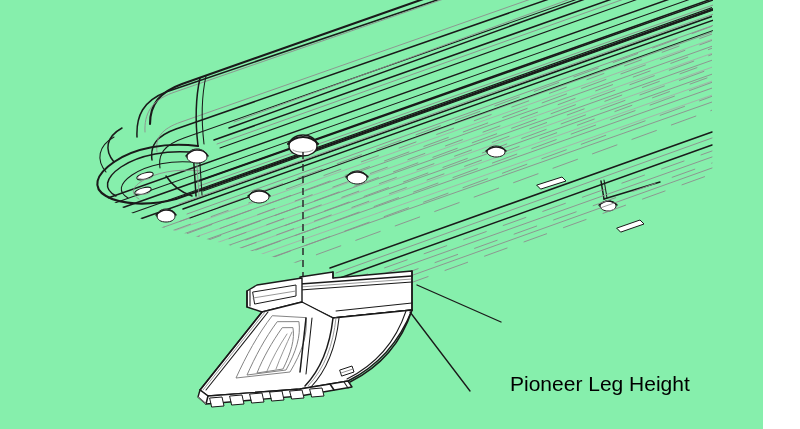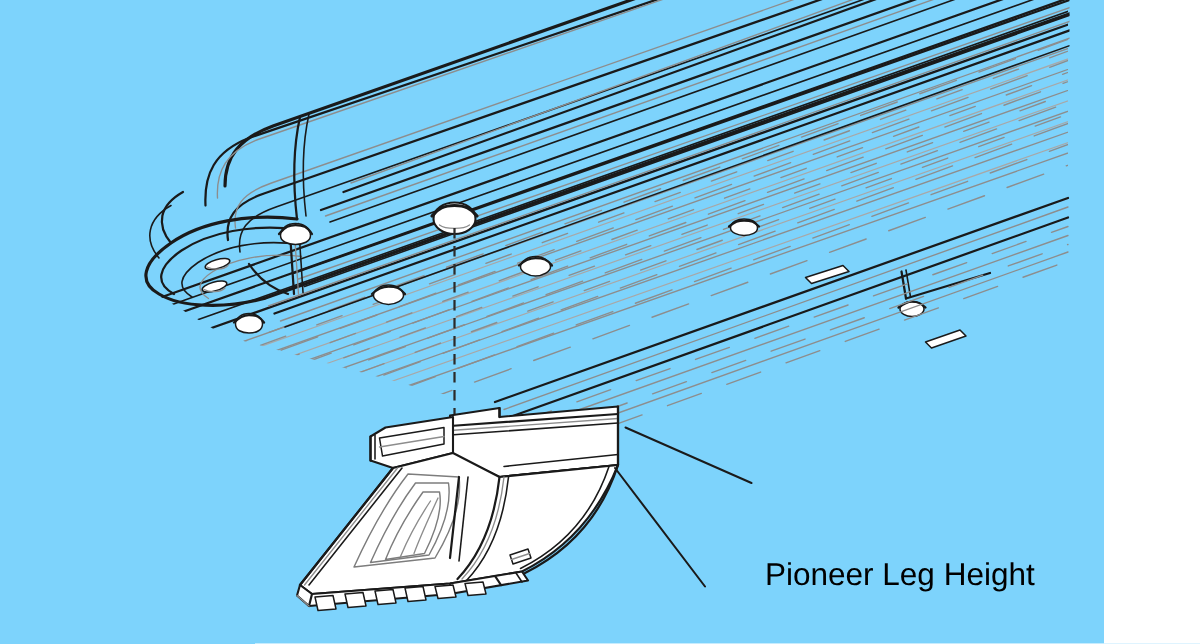--- a/index.html
+++ b/index.html
@@ -2,21 +2,21 @@
 <html><head>
 <meta charset="utf-8">
 <title>Pioneer Leg Height Spacer Diagram</title>
 <style>
   html,body{margin:0;padding:0;background:#ffffff;}
   body{
     width:800px;height:429px;
     font-family:"Liberation Sans", sans-serif;
     overflow:hidden;position:relative;
   }
-  #stage{position:absolute;inset:0;width:736px;height:429px;background:#7dd3fc;}
+  #stage{position:absolute;inset:0;width:736px;height:429px;background:#86efac;padding-left:27px;}
   #art{position:absolute;left:0;top:0;width:800px;height:429px;}
   .lbl{
     position:absolute;
     font-family:"Liberation Sans", sans-serif;
     font-size:21px;
     line-height:27px;
     color:#000;
     white-space:pre;
     letter-spacing:0px;
   }

